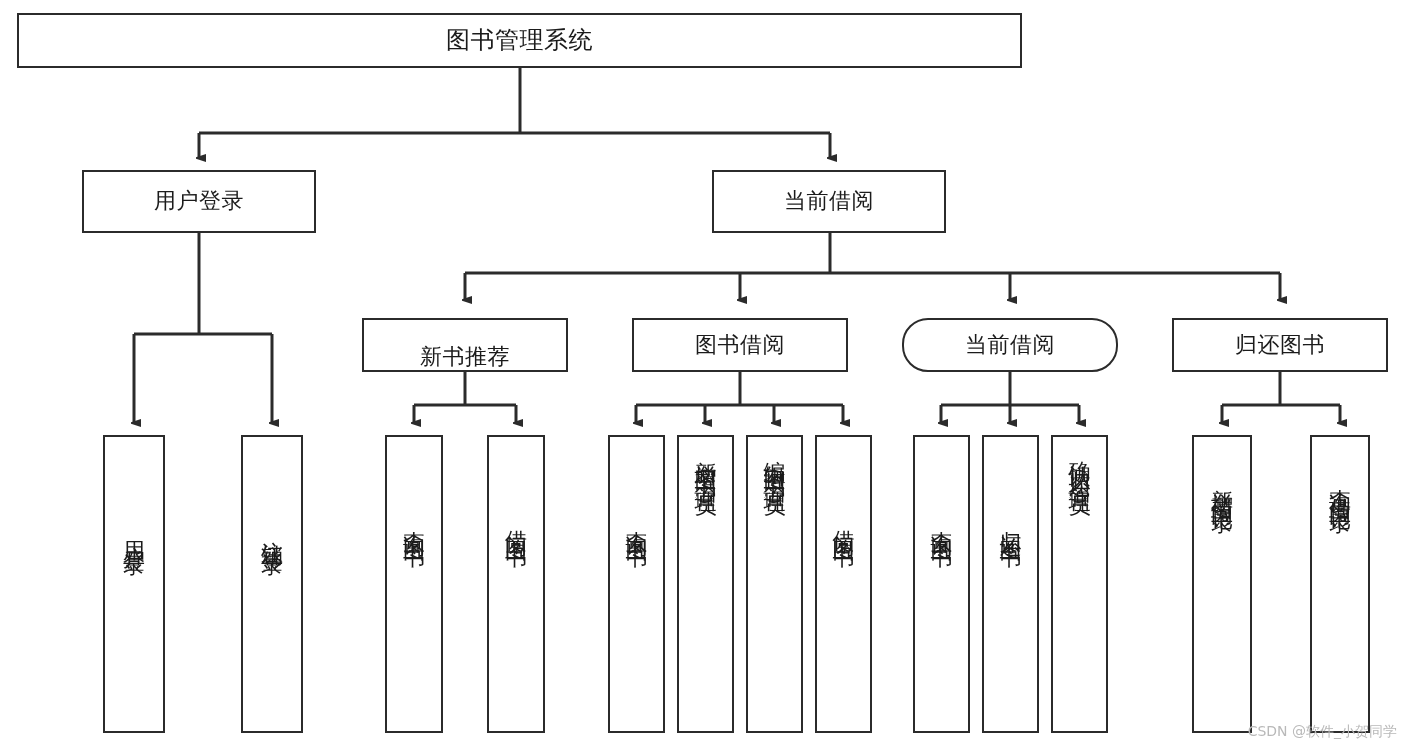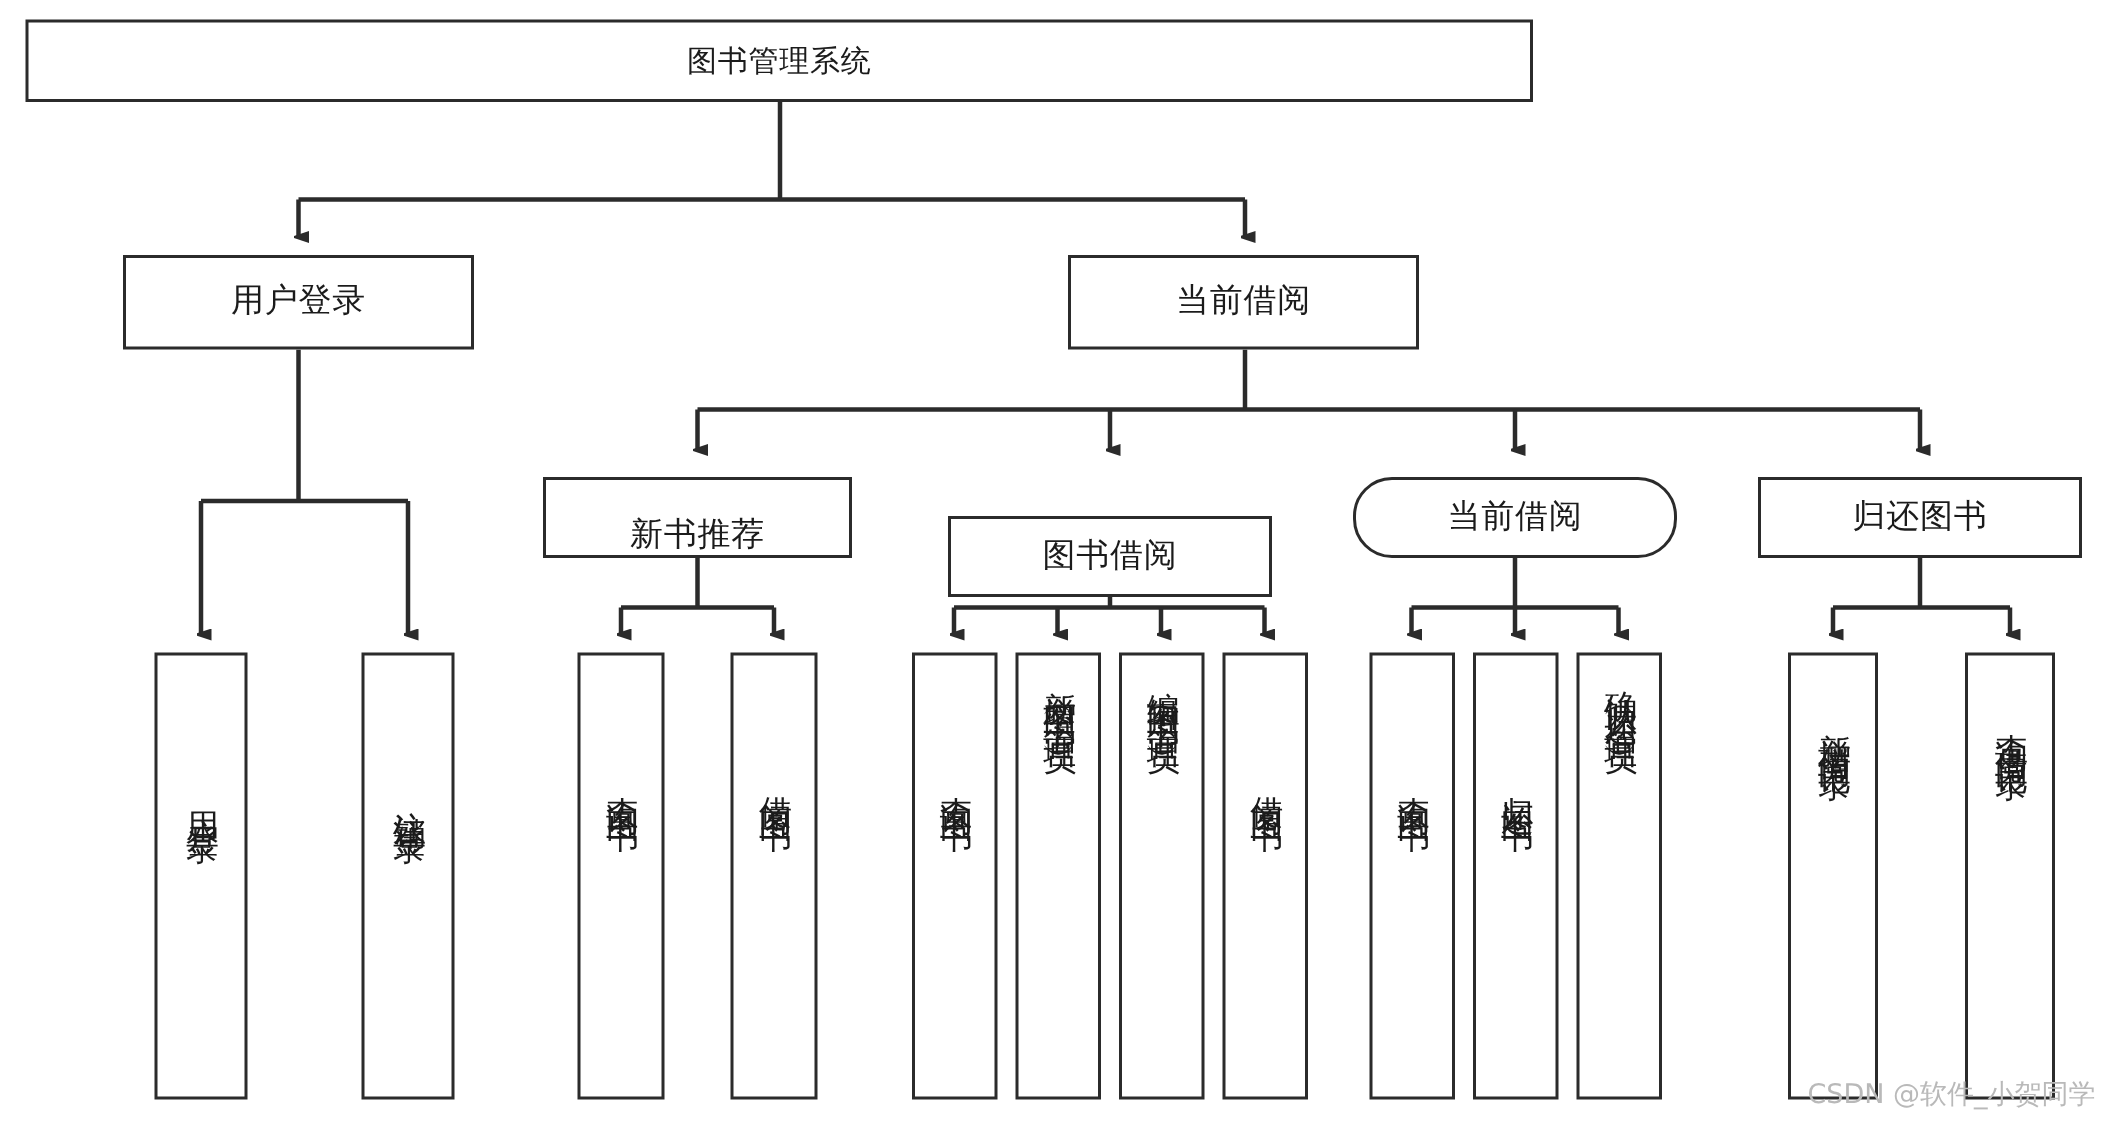--- a/index.html
+++ b/index.html
@@ -36,39 +36,39 @@
     color: #1b1b1b;
     line-height: 1.12;
     text-align: center;
     white-space: nowrap;
     letter-spacing: 0.5px;
   }
   .node.horiz .label {
     font-size: 22px;
   }
   .node.root .label {
-    font-size: 20px;
+    font-size: 24px;
   }
   .node.vert {
     align-items: flex-start;
     padding-top: 6px;
   }
   .node.vert .label {
     writing-mode: vertical-rl;
     text-orientation: upright;
     font-size: 22px;
     letter-spacing: 5px;
     line-height: 1;
     white-space: nowrap;
   }
   #watermark {
     position: absolute;
     right: 8px;
     bottom: 6px;
-    font-size: 18px;
+    font-size: 14px;
     color: #b9b9b9;
     z-index: 9;
     white-space: nowrap;
     font-family: "DejaVu Sans", "Liberation Sans", sans-serif;
   }
 </style>
 </head>
 <body>
 
 <div id="canvas">
@@ -130,21 +130,21 @@
   <div class="node horiz" style="left:82px; top:170px; width:234px; height:63px;">
     <span class="label">用户登录</span>
   </div>
   <div class="node horiz" style="left:712px; top:170px; width:234px; height:63px;">
     <span class="label">当前借阅</span>
   </div>
 
   <div class="node horiz" style="left:362px; top:318px; width:206px; height:54px;align-items:flex-end;">
     <span class="label">新书推荐</span>
   </div>
-  <div class="node horiz" style="left:632px; top:318px; width:216px; height:54px;margin-top:26px;">
+  <div class="node horiz" style="left:632px; top:318px; width:216px; height:54px;">
     <span class="label">图书借阅</span>
   </div>
   <div class="node horiz" style="left:902px; top:318px; width:216px; height:54px;border-radius:26px;">
     <span class="label">当前借阅</span>
   </div>
   <div class="node horiz" style="left:1172px; top:318px; width:216px; height:54px;">
     <span class="label">归还图书</span>
   </div>
 
   <div class="node vert" style="left:103px; top:435px; width:62px; height:298px; padding-top:86px;">

